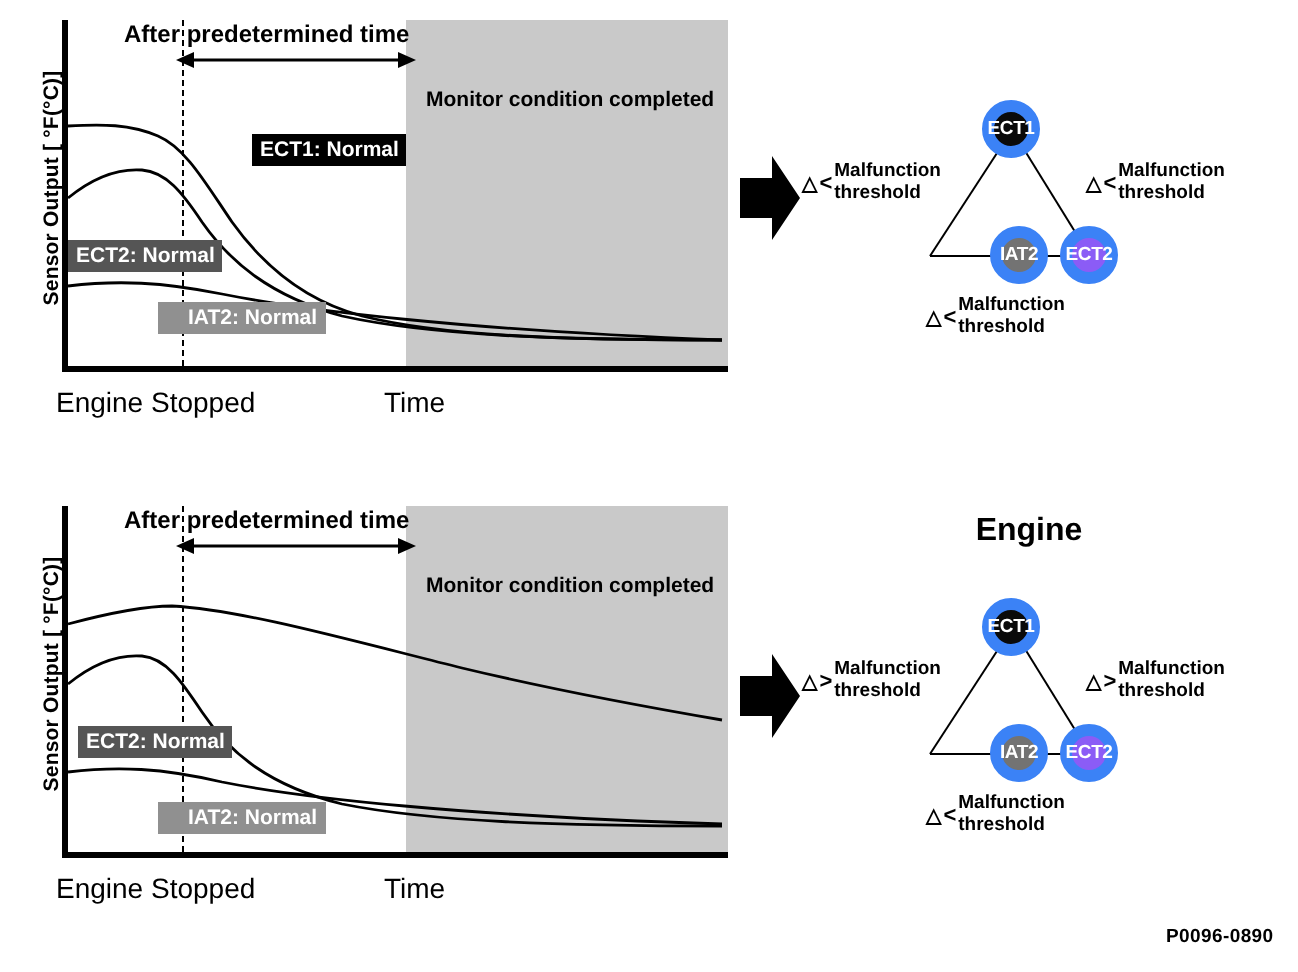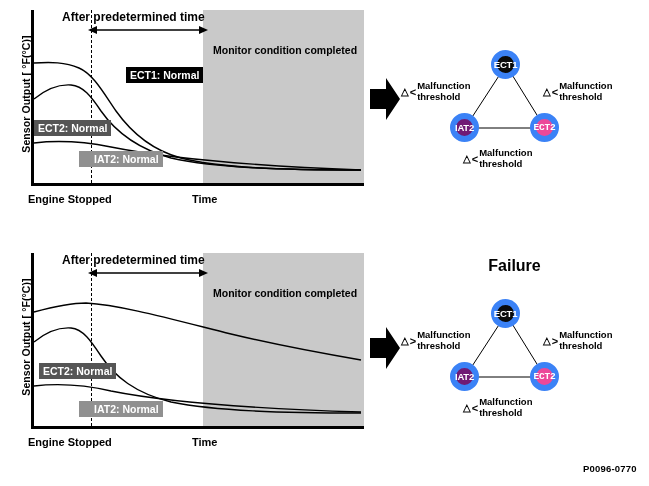--- a/index.html
+++ b/index.html
@@ -116,22 +116,22 @@
     white-space: nowrap;
     padding: 1.5px 4px 2px 4px;
     line-height: 12px;
   }
   .tag-ect1 { background: #000000; color: #ffffff; }
   .tag-ect2 { background: #555555; color: #ffffff; }
   .tag-iat2 { background: #909090; color: #ffffff; padding-left: 15px; }
 
   .axis-tick-label {
     position: absolute;
-    font-size: 11px;
-    font-weight: bold;
+    font-size: 14px;
+    font-weight: normal;
     white-space: nowrap;
   }
 
   
   .big-arrow {
     position: absolute;
     width: 30px;
     height: 42px;
   }
   .big-arrow svg { display: block; }
@@ -164,22 +164,22 @@
     box-sizing: border-box;
     display: flex;
     align-items: center;
     justify-content: center;
     font-size: 9.5px;
     font-weight: bold;
     color: #ffffff;
     letter-spacing: -0.2px;
   }
   .node-ect1 { background: #0a0a0a; }
-  .node-iat2 { background: #701a75; }
-  .node-ect2 { background: #ec4899; font-family: Liberation Mono, monospace; }
+  .node-iat2 { background: #737373; margin-left: 45px; }
+  .node-ect2 { background: #8b5cf6; }
 
   .thr {
     position: absolute;
     display: flex;
     align-items: center;
     font-size: 9.5px;
     font-weight: bold;
     white-space: nowrap;
   }
   .thr-sym {
@@ -324,21 +324,21 @@
     <div class="axis-tick-label" style="left:192px; top:193px;">Time</div>
   </div>
 
   <div class="big-arrow" style="left:370px; top:84px;">
     <svg width="30" height="42" viewBox="0 0 30 42">
       <polygon points="0,11 16,11 16,0 30,21 16,42 16,31 0,31" fill="#000000"></polygon>
     </svg>
   </div>
 
   <div class="tri-block" style="left:380px; top:0;">
-    <div class="tri-title" style="top:14px;">Failure</div>
+    <div class="tri-title" style="top:14px;">Engine</div>
 
     <svg class="tri-svg" width="269" height="225">
       <line x1="126" y1="71" x2="85" y2="134" stroke="#000" stroke-width="1"></line>
       <line x1="126" y1="71" x2="165" y2="134" stroke="#000" stroke-width="1"></line>
       <line x1="85" y1="134" x2="165" y2="134" stroke="#000" stroke-width="1"></line>
     </svg>
 
     <div class="node node-ect1" style="left:111px; top:56px;">ECT1</div>
     <div class="node node-iat2" style="left:70px; top:119px;">IAT2</div>
     <div class="node node-ect2" style="left:150px; top:119px;">ECT2</div>
@@ -365,13 +365,13 @@
       <span class="thr-sym">△</span>
       <span class="thr-op">&lt;</span>
       <span class="thr-text">
         <span>Malfunction</span><br>
         <span>threshold</span>
       </span>
     </div>
   </div>
 </div>
 
-<div class="ref-code">P0096-0770</div>
+<div class="ref-code">P0096-0890</div>
 
 </body></html>

